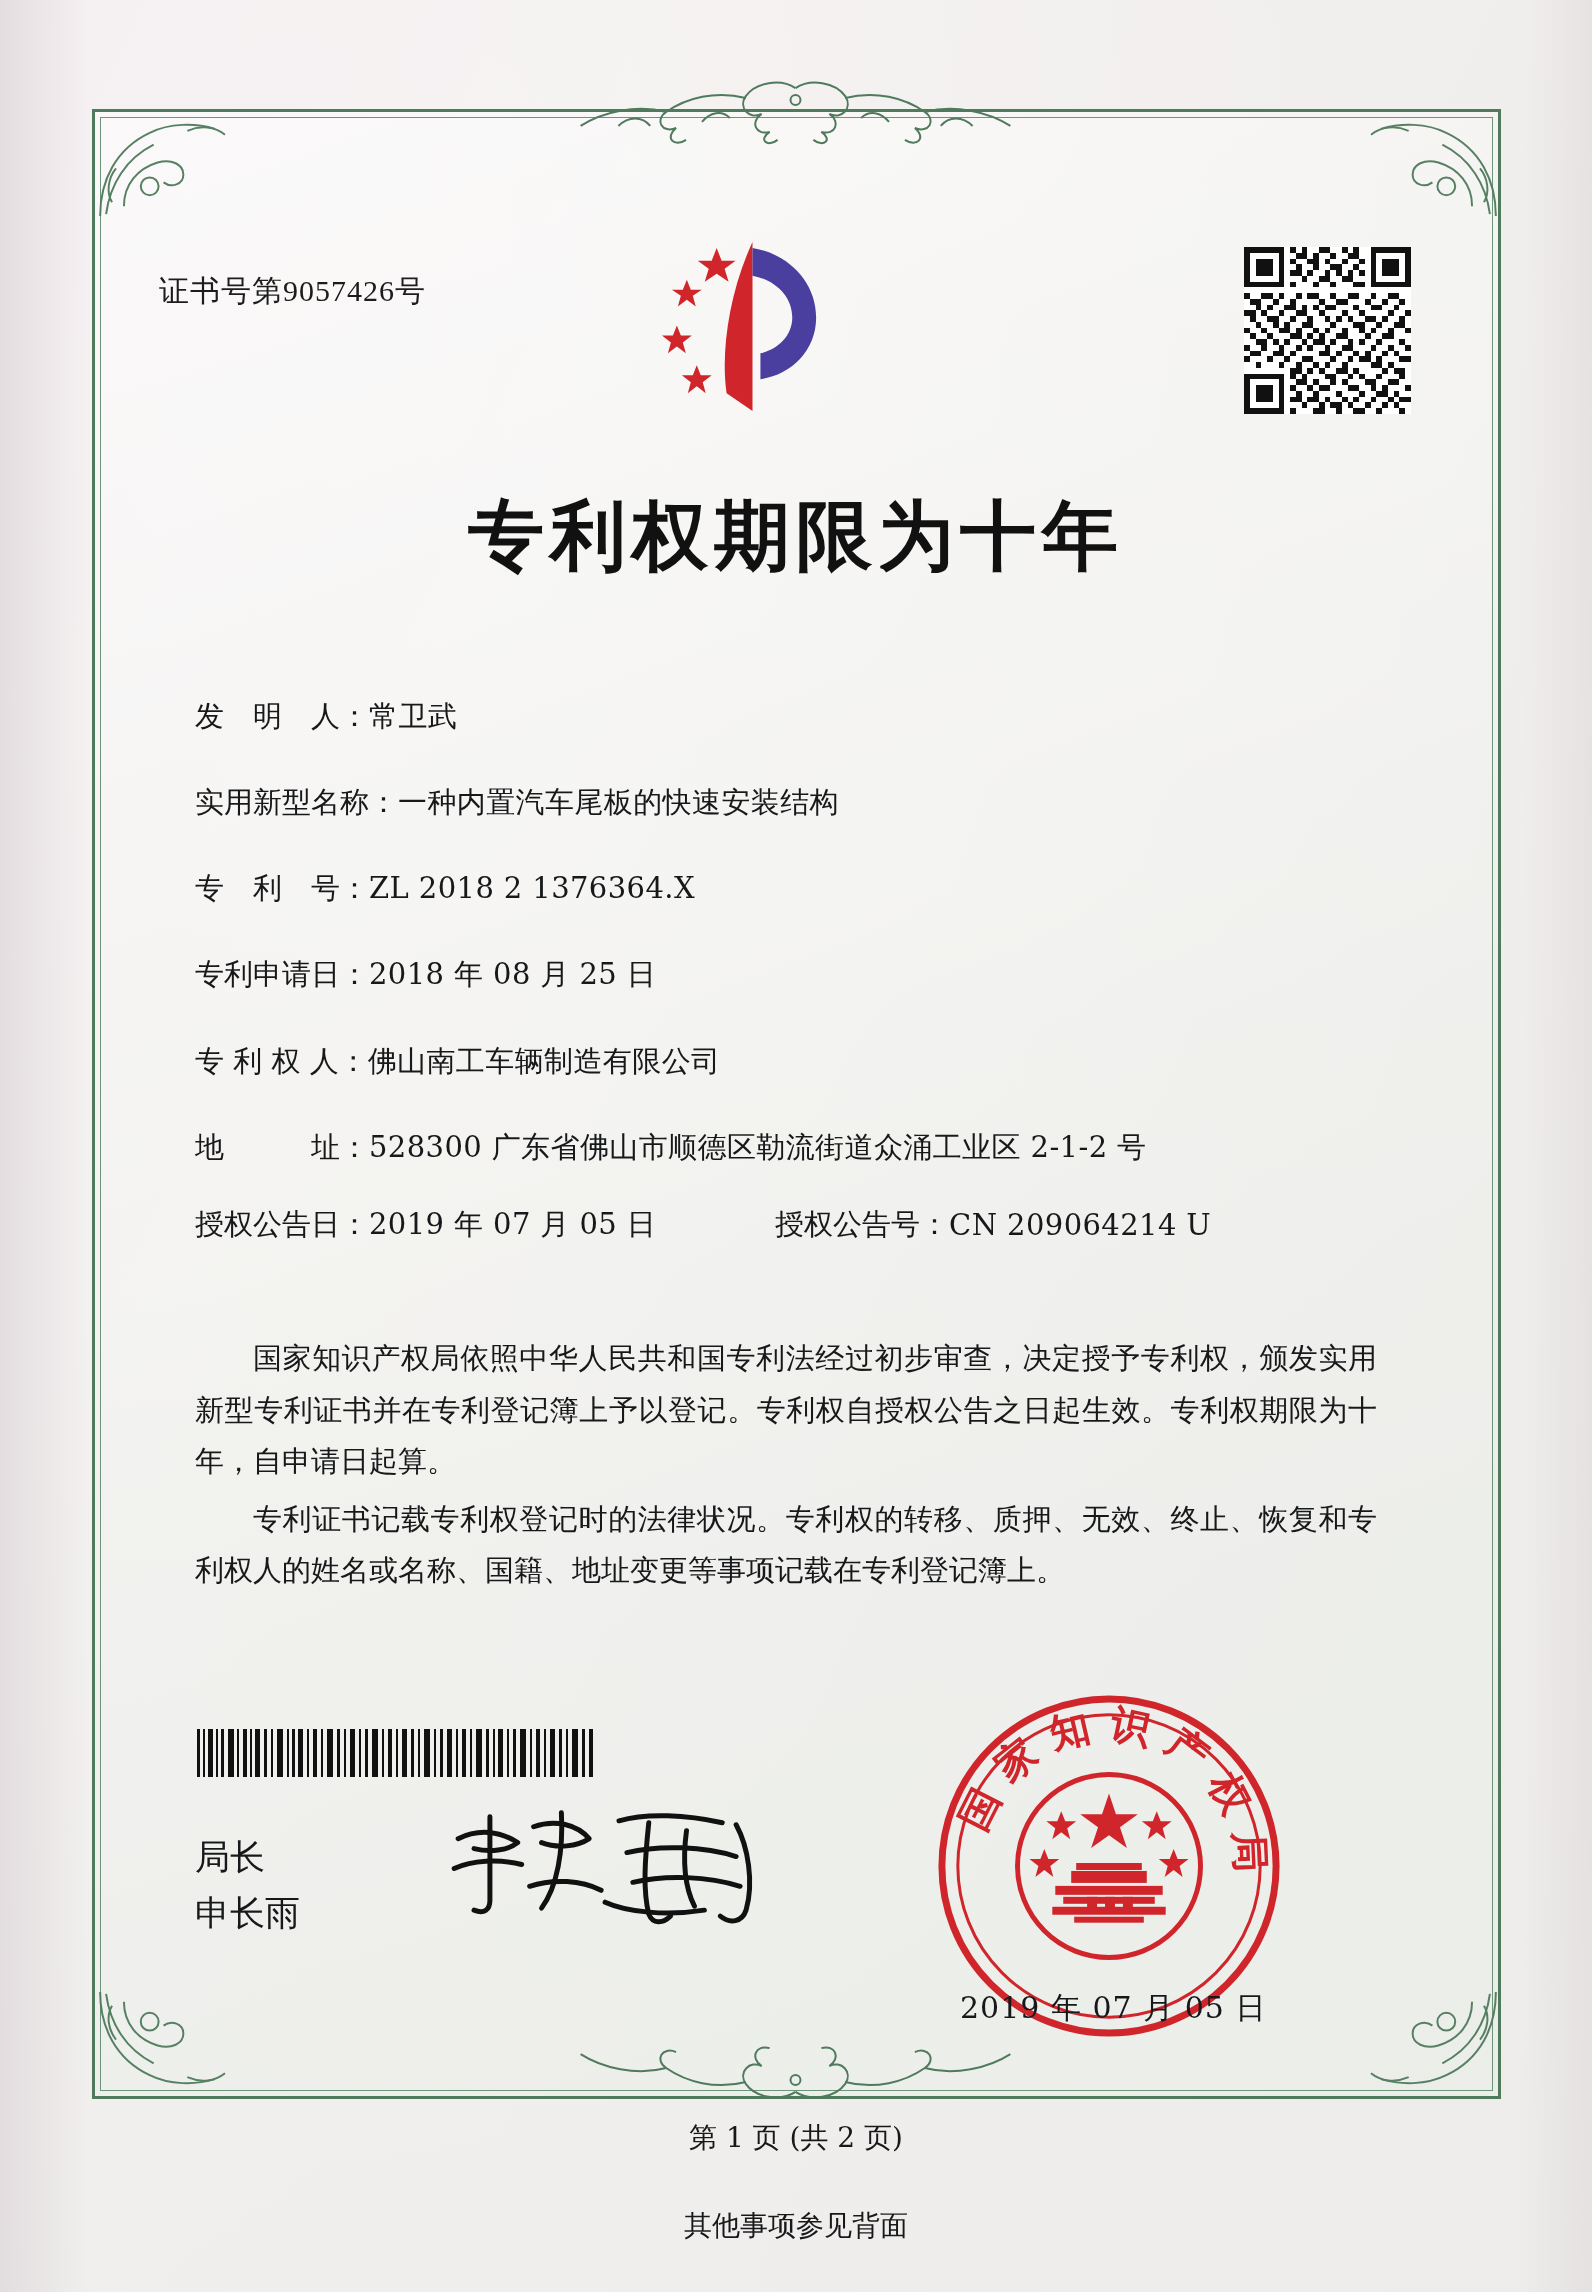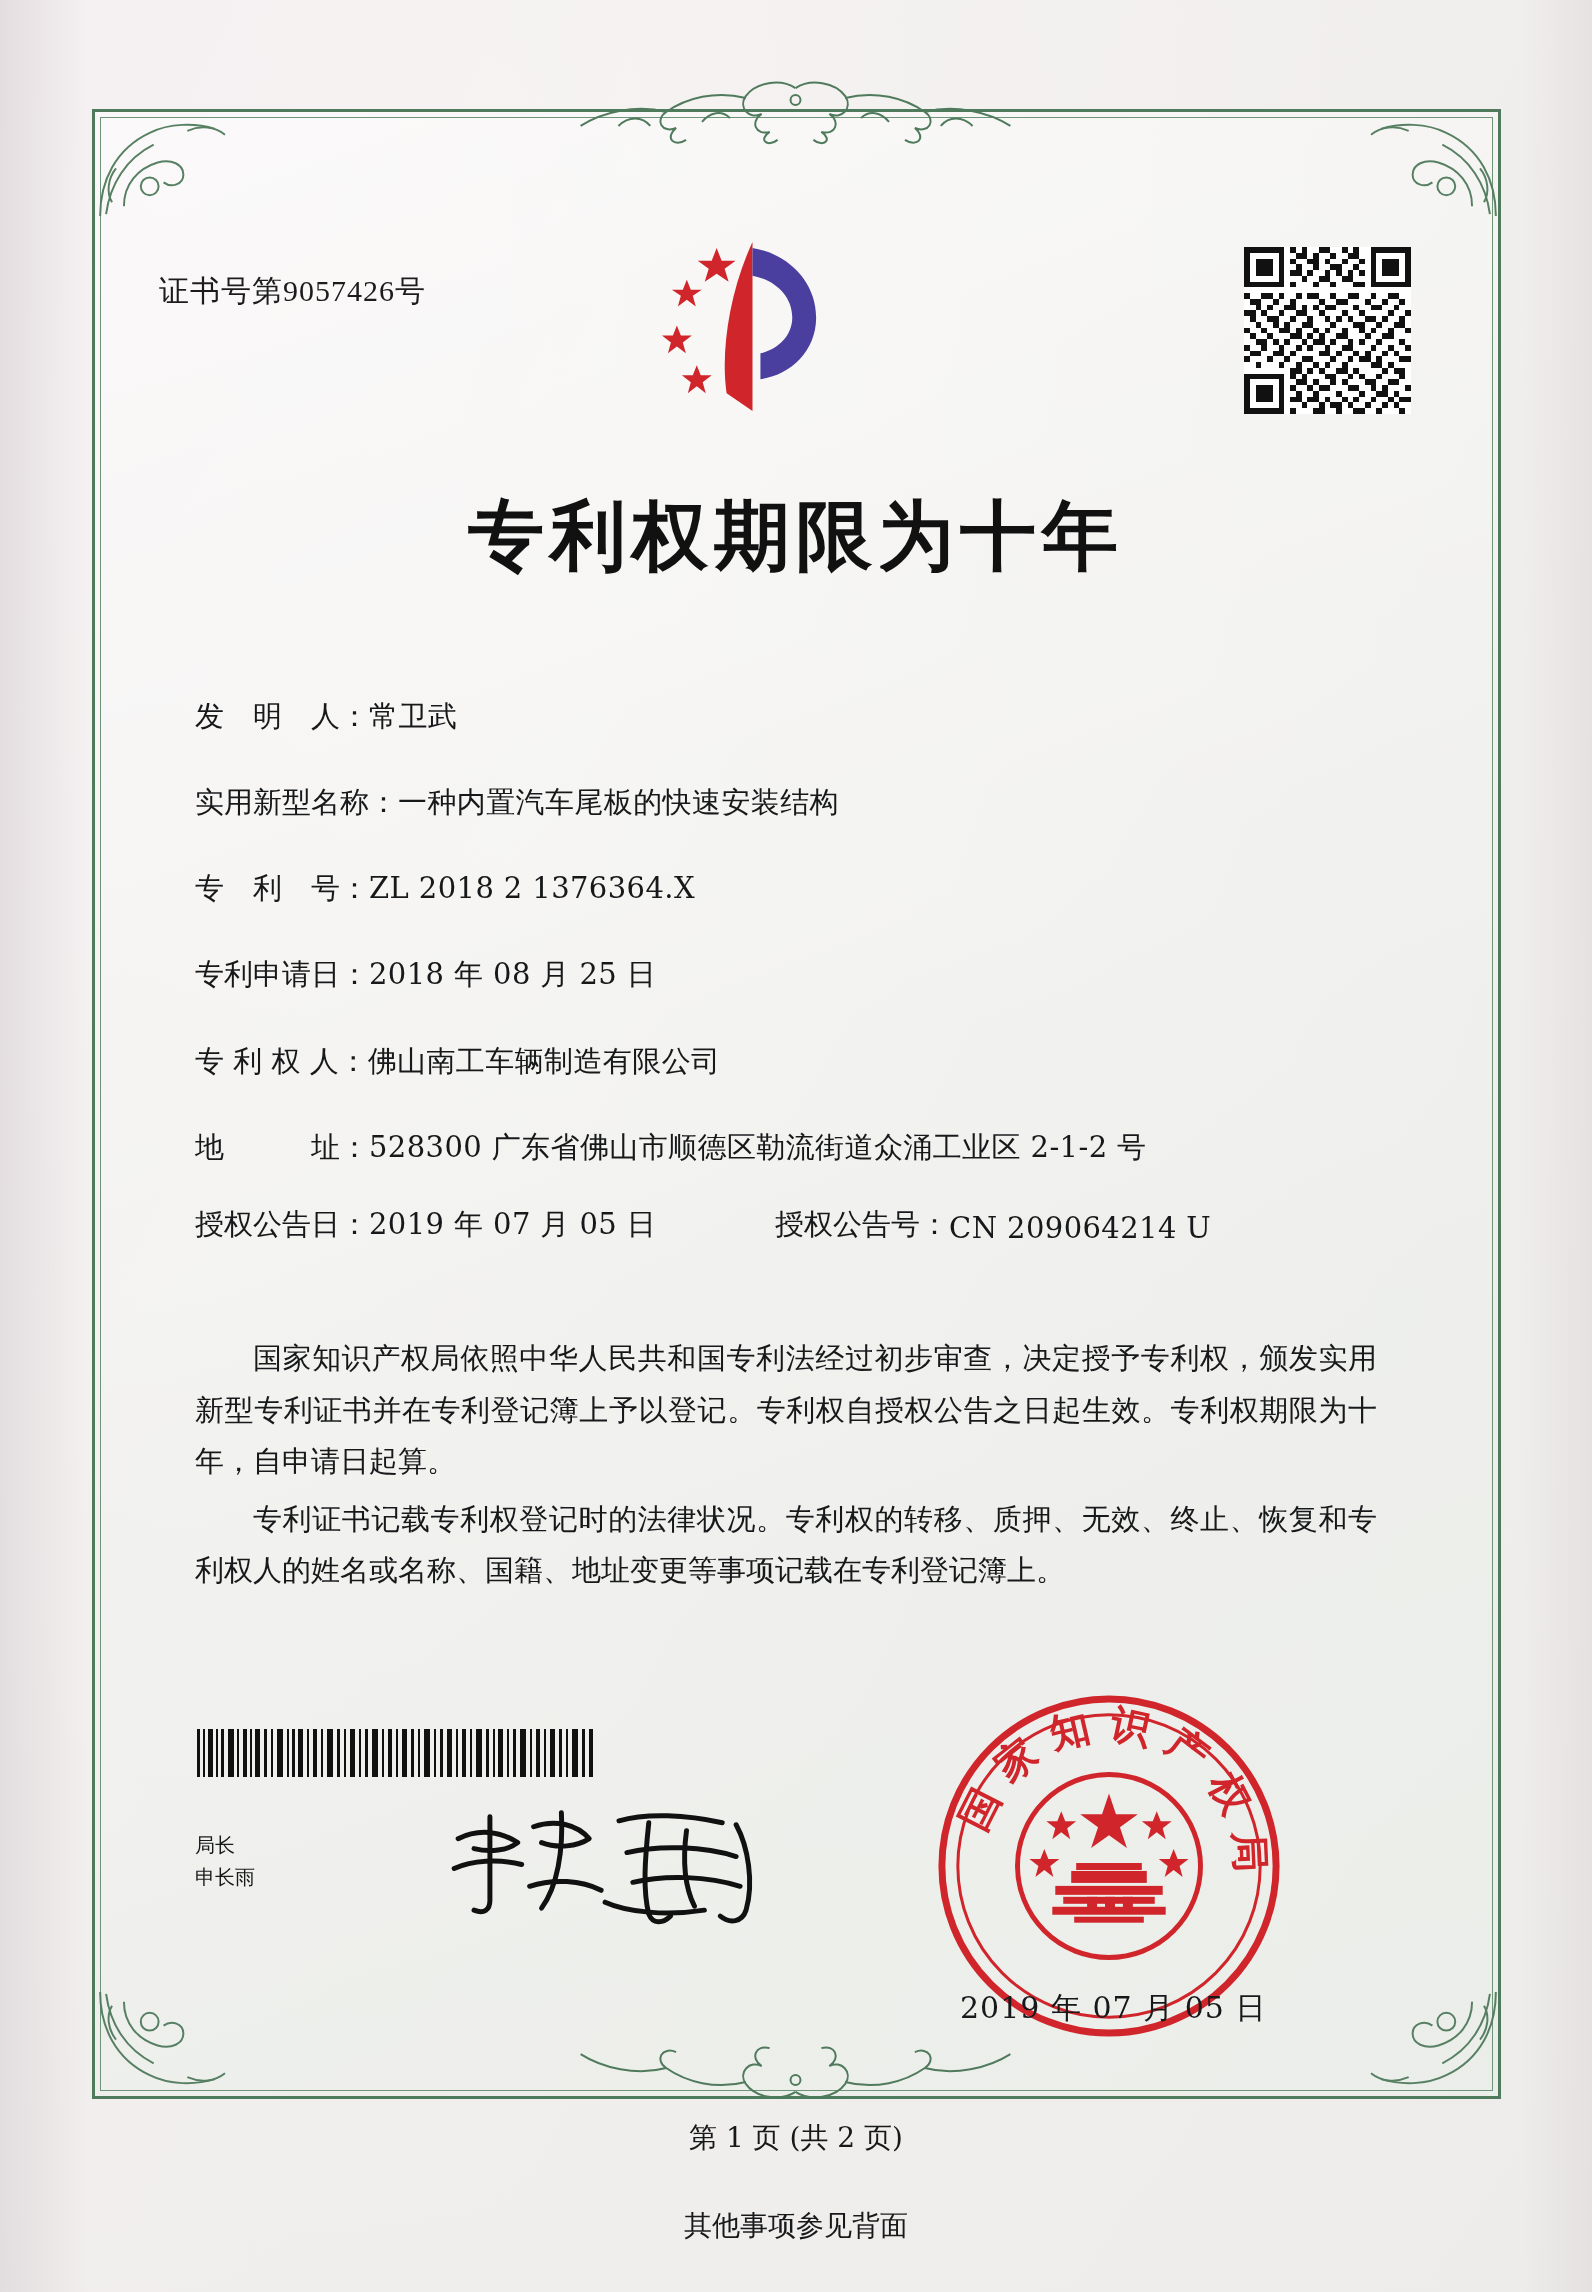--- a/index.html
+++ b/index.html
@@ -157,21 +157,21 @@
     font-size: 29px;
     letter-spacing: 0.4px;
   }
   .addr-second {
     margin-left: 143px;
     margin-top: 8px;
     font-size: 29px;
   }
   .row-inline {
     display: flex;
-    align-items: flex-end;
+    align-items: center;
     margin-bottom: 40px;
   }
   .gap-col { width: 119px; }
 
   
   .body-text {
     position: absolute;
     left: 195px;
     top: 1333px;
     width: 1182px;
@@ -194,21 +194,21 @@
     width: 398px;
     height: 48px;
   }
   .barcode svg { width: 100%; height: 100%; display: block; }
 
   
   .director {
     position: absolute;
     left: 195px;
     top: 1829px;
-    font-size: 20px;
+    font-size: 35px;
     line-height: 1.6;
     color: #17181a;
     font-family: "DejaVu Serif", "Liberation Serif", serif;
   }
 
   
   .signature {
     position: absolute;
     left: 438px;
     top: 1791px;

